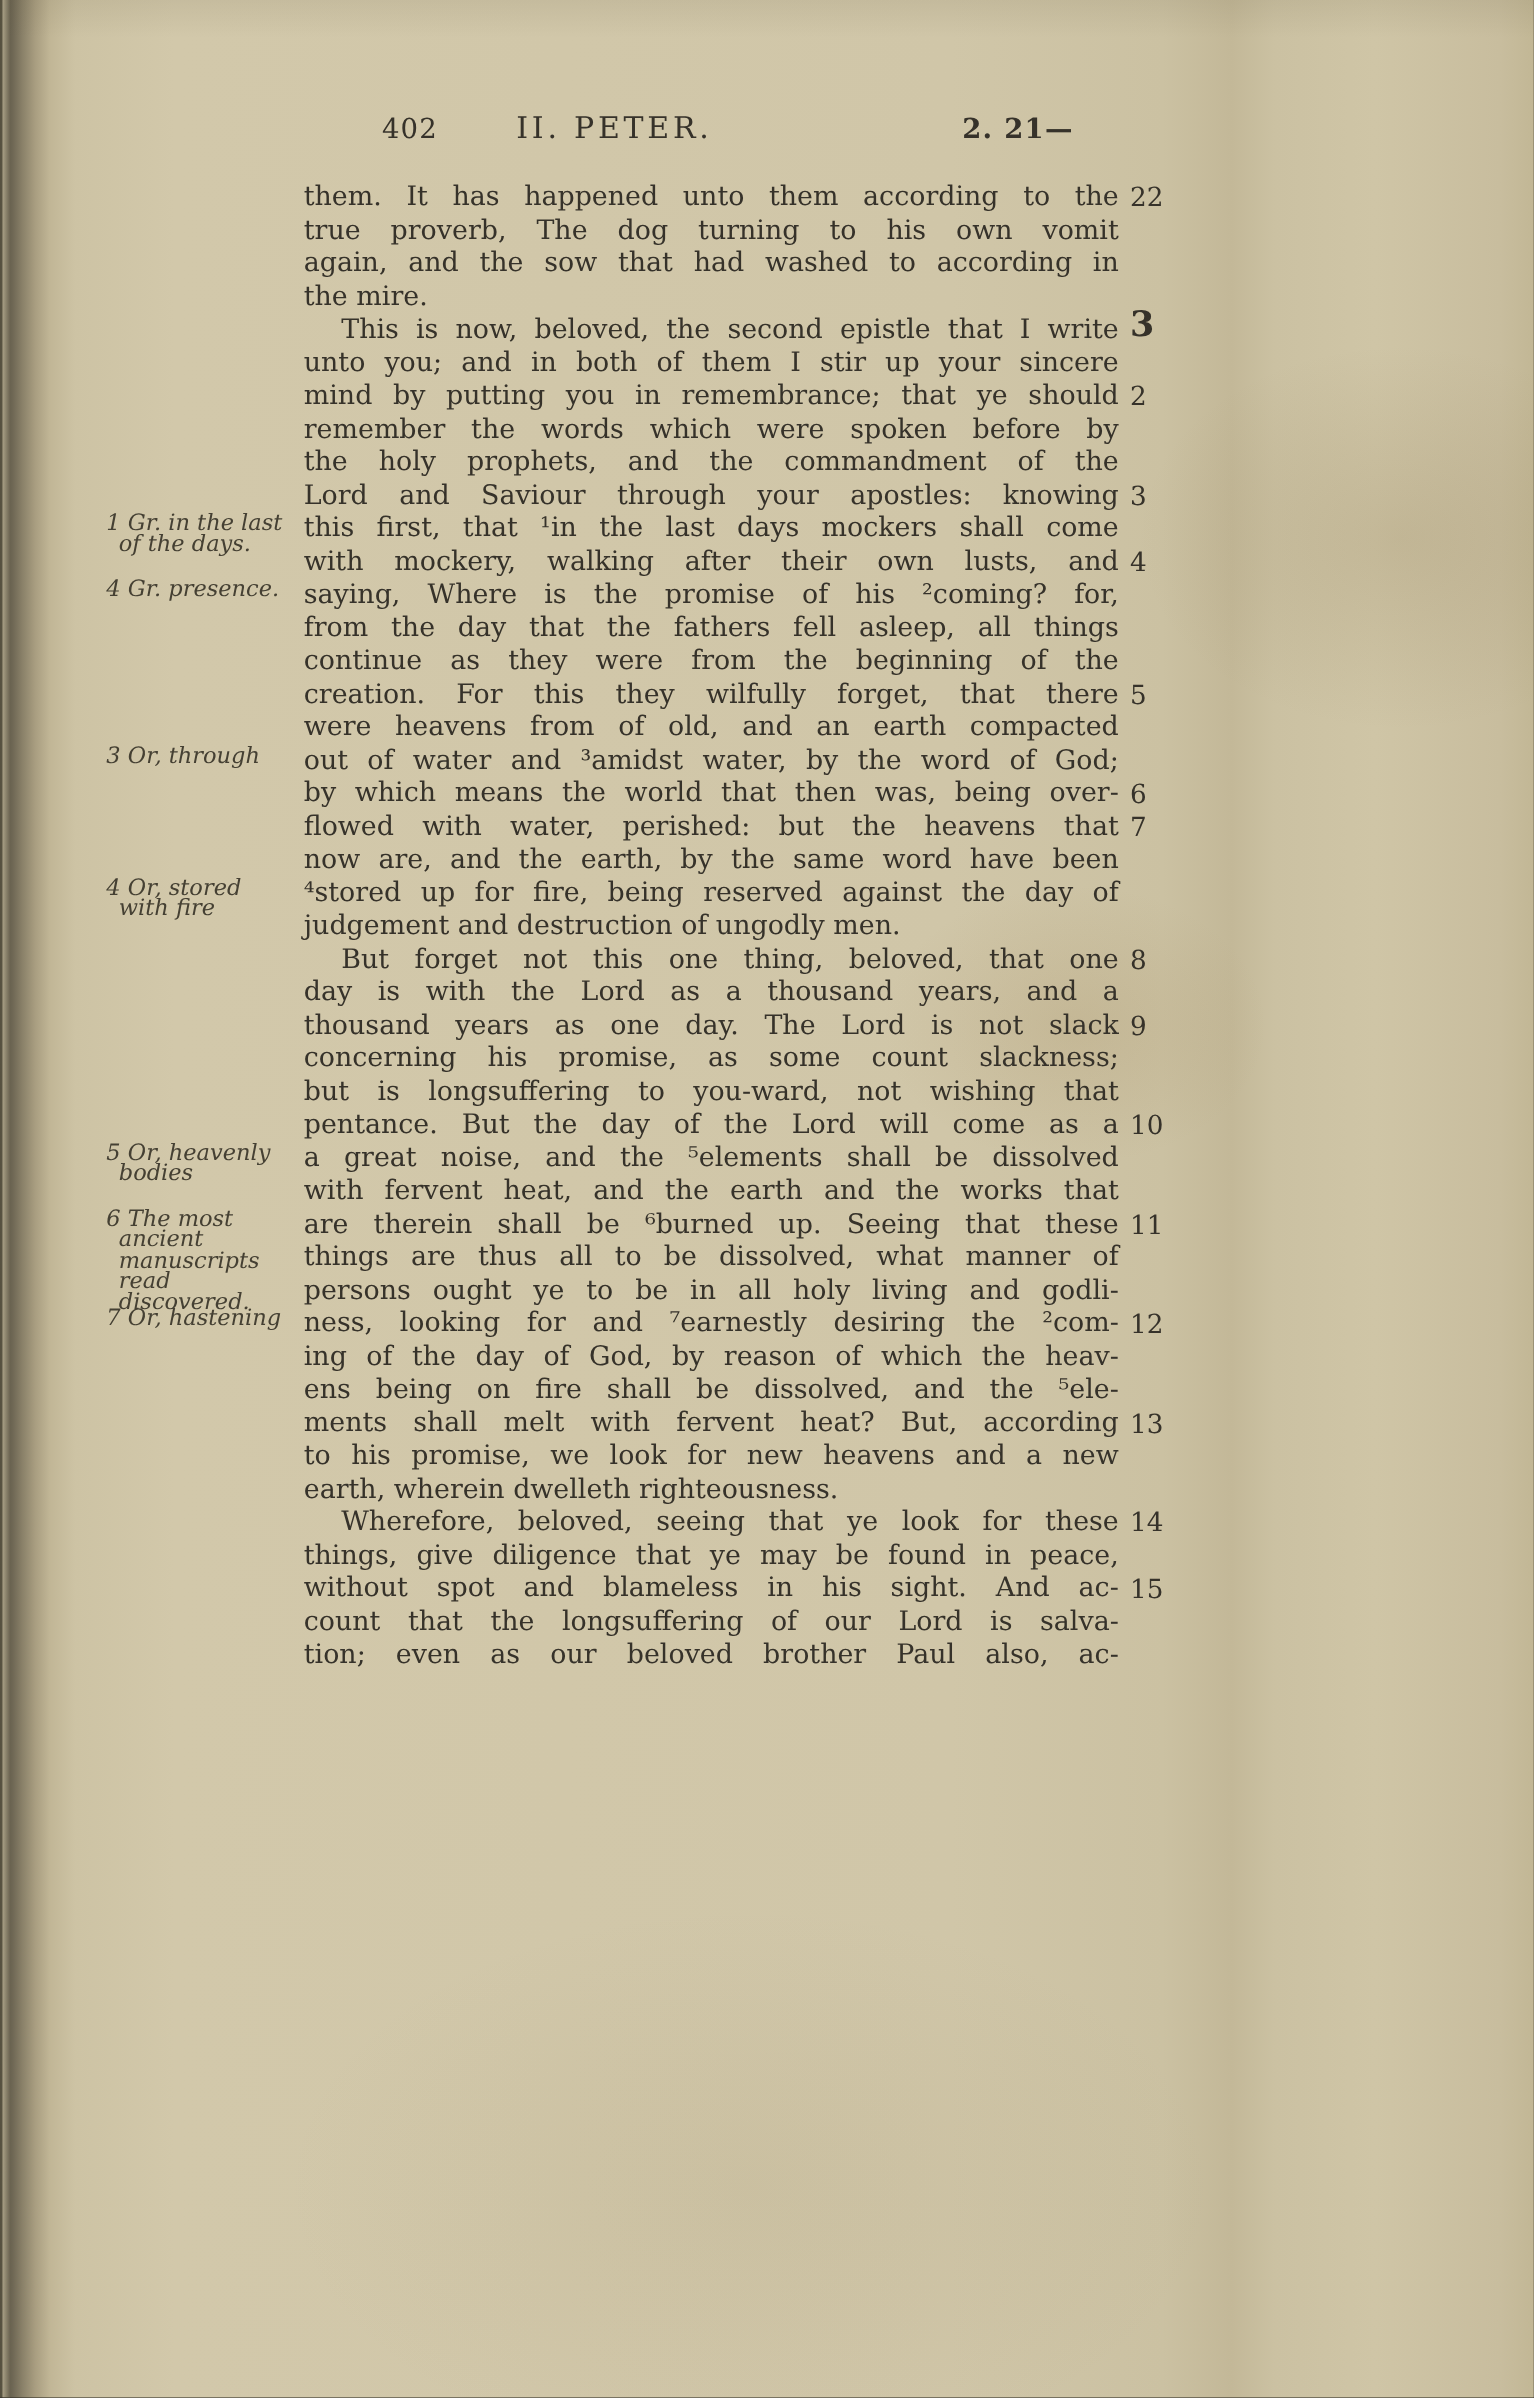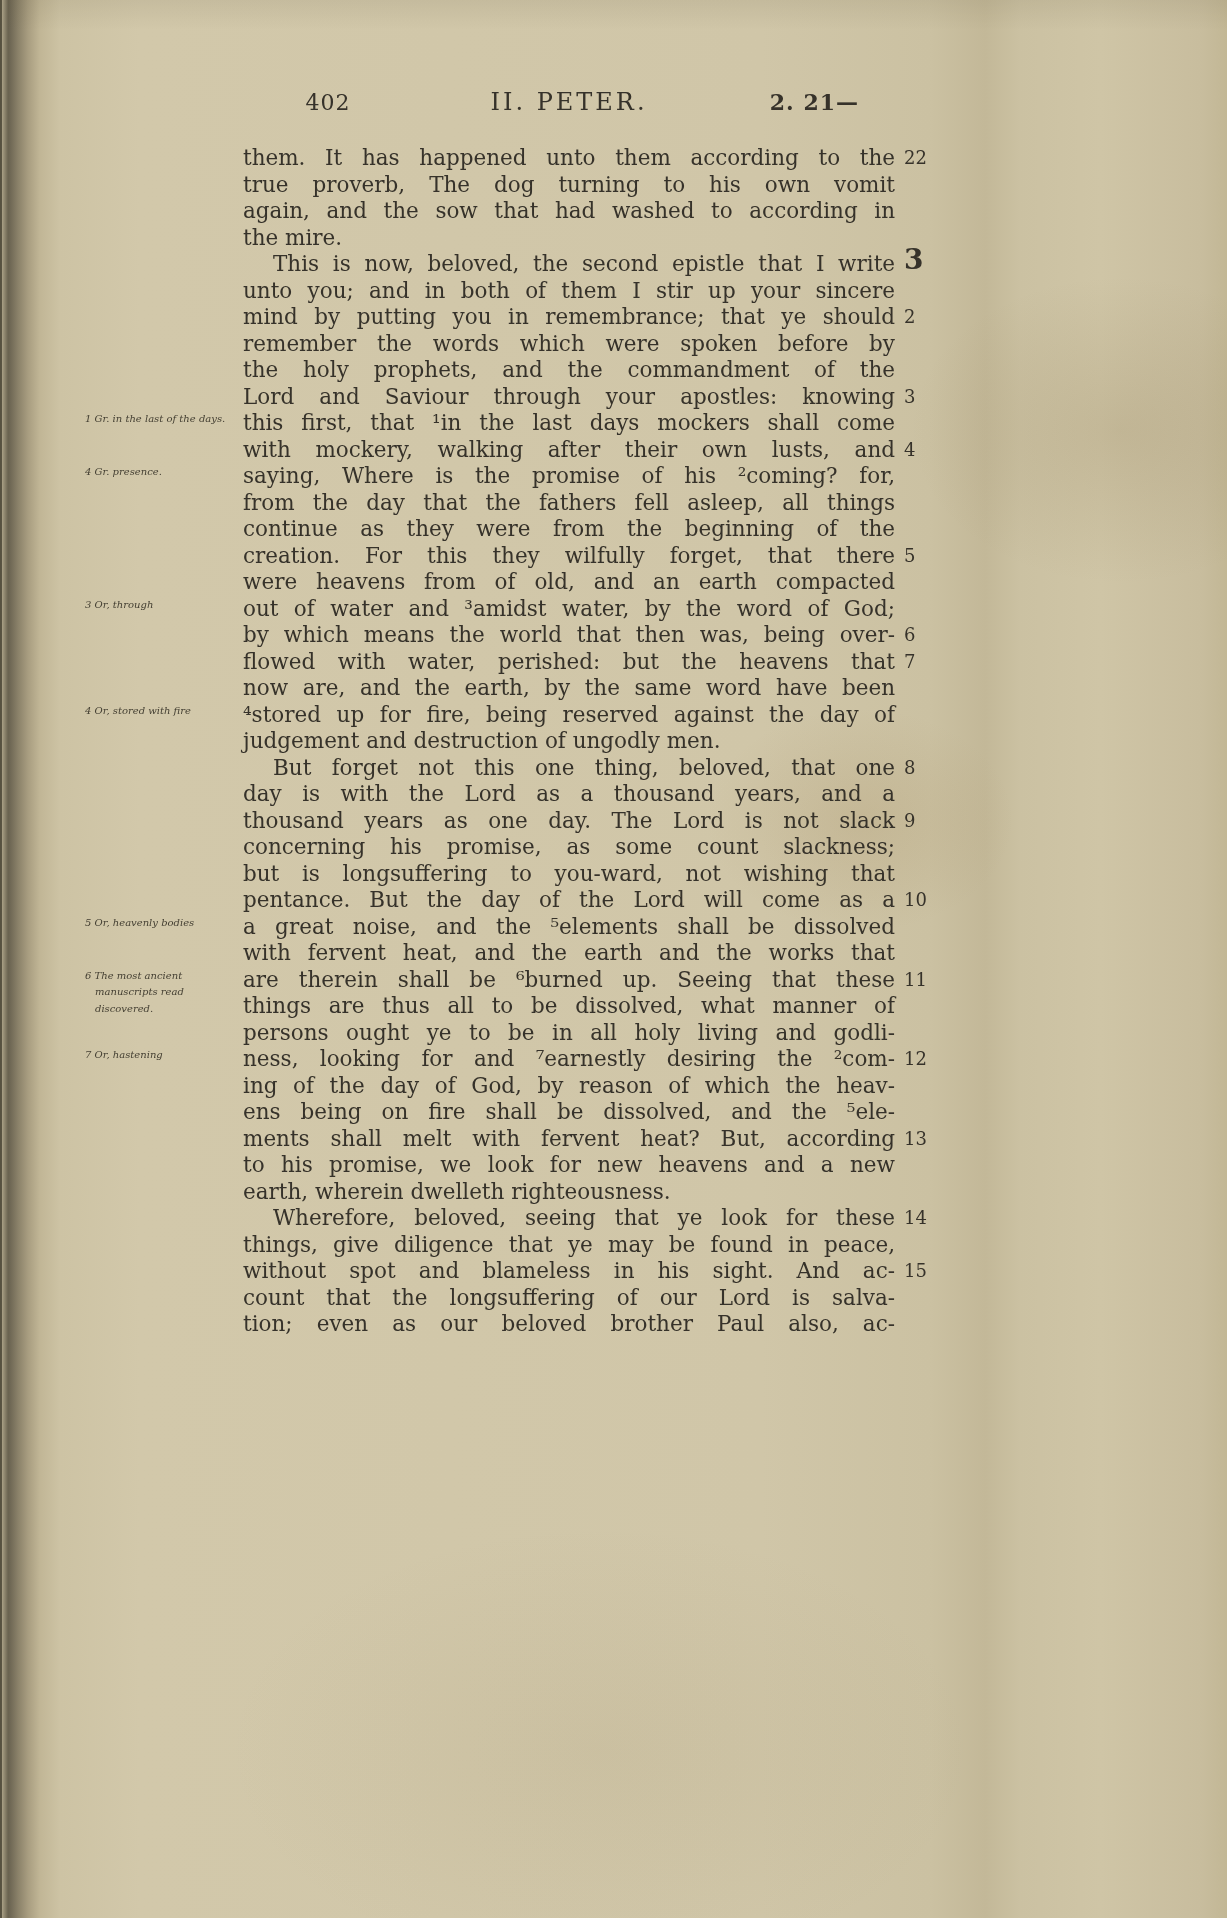--- a/index.html
+++ b/index.html
@@ -30,42 +30,42 @@
     position:absolute; top:0; bottom:0; left:2px; width:6px;
     background:linear-gradient(90deg,#bdb396,#6b6451); opacity:.8;
   }
 
   .header {
     position:absolute; top:88px; left:243px; width:652px;
     display:flex; align-items:baseline;
     font-size:22px; letter-spacing:1px;
   }
   .header .page-number { width:170px; text-align:center; }
-  .header .title { flex:1; text-align:center; letter-spacing:3px; font-size:24px; }
+  .header .title { flex:1; text-align:left; letter-spacing:3px; font-size:24px; }
   .header .reference { width:170px; text-align:right; font-weight:bold; padding-right:36px; }
 
   .text-body {
     position:absolute; top:145px; left:243px; width:652px;
     font-size:21.5px; line-height:26.5px;
   }
   .line { position:relative; }
   .line-text { display:block; text-align:justify; text-align-last:justify; }
   .line.end .line-text { text-align-last:left; }
   .line.indent .line-text { text-indent:30px; }
 
   .verse-num {
     position:absolute; left:100%; top:0; width:70px;
-    padding-left:9px; font-size:18px; color:#36322a;
+    padding-left:9px; font-size:21px; color:#36322a;
     text-align:left; white-space:nowrap;
   }
   .verse-num.chapter { font-weight:bold; font-size:28px; top:-4px; }
 
   .margin-note {
     position:absolute; right:100%; top:1px; margin-right:6px; width:152px;
-    font-size:10px; line-height:16.5px; font-style:italic;
+    font-size:18px; line-height:16.5px; font-style:italic;
     color:#454033; text-align:left;
     padding-left:10px; text-indent:-10px;
   }
 </style>
 </head>
 <body>
 
 <div class="page">
   <div class="binding-line"></div>
 

